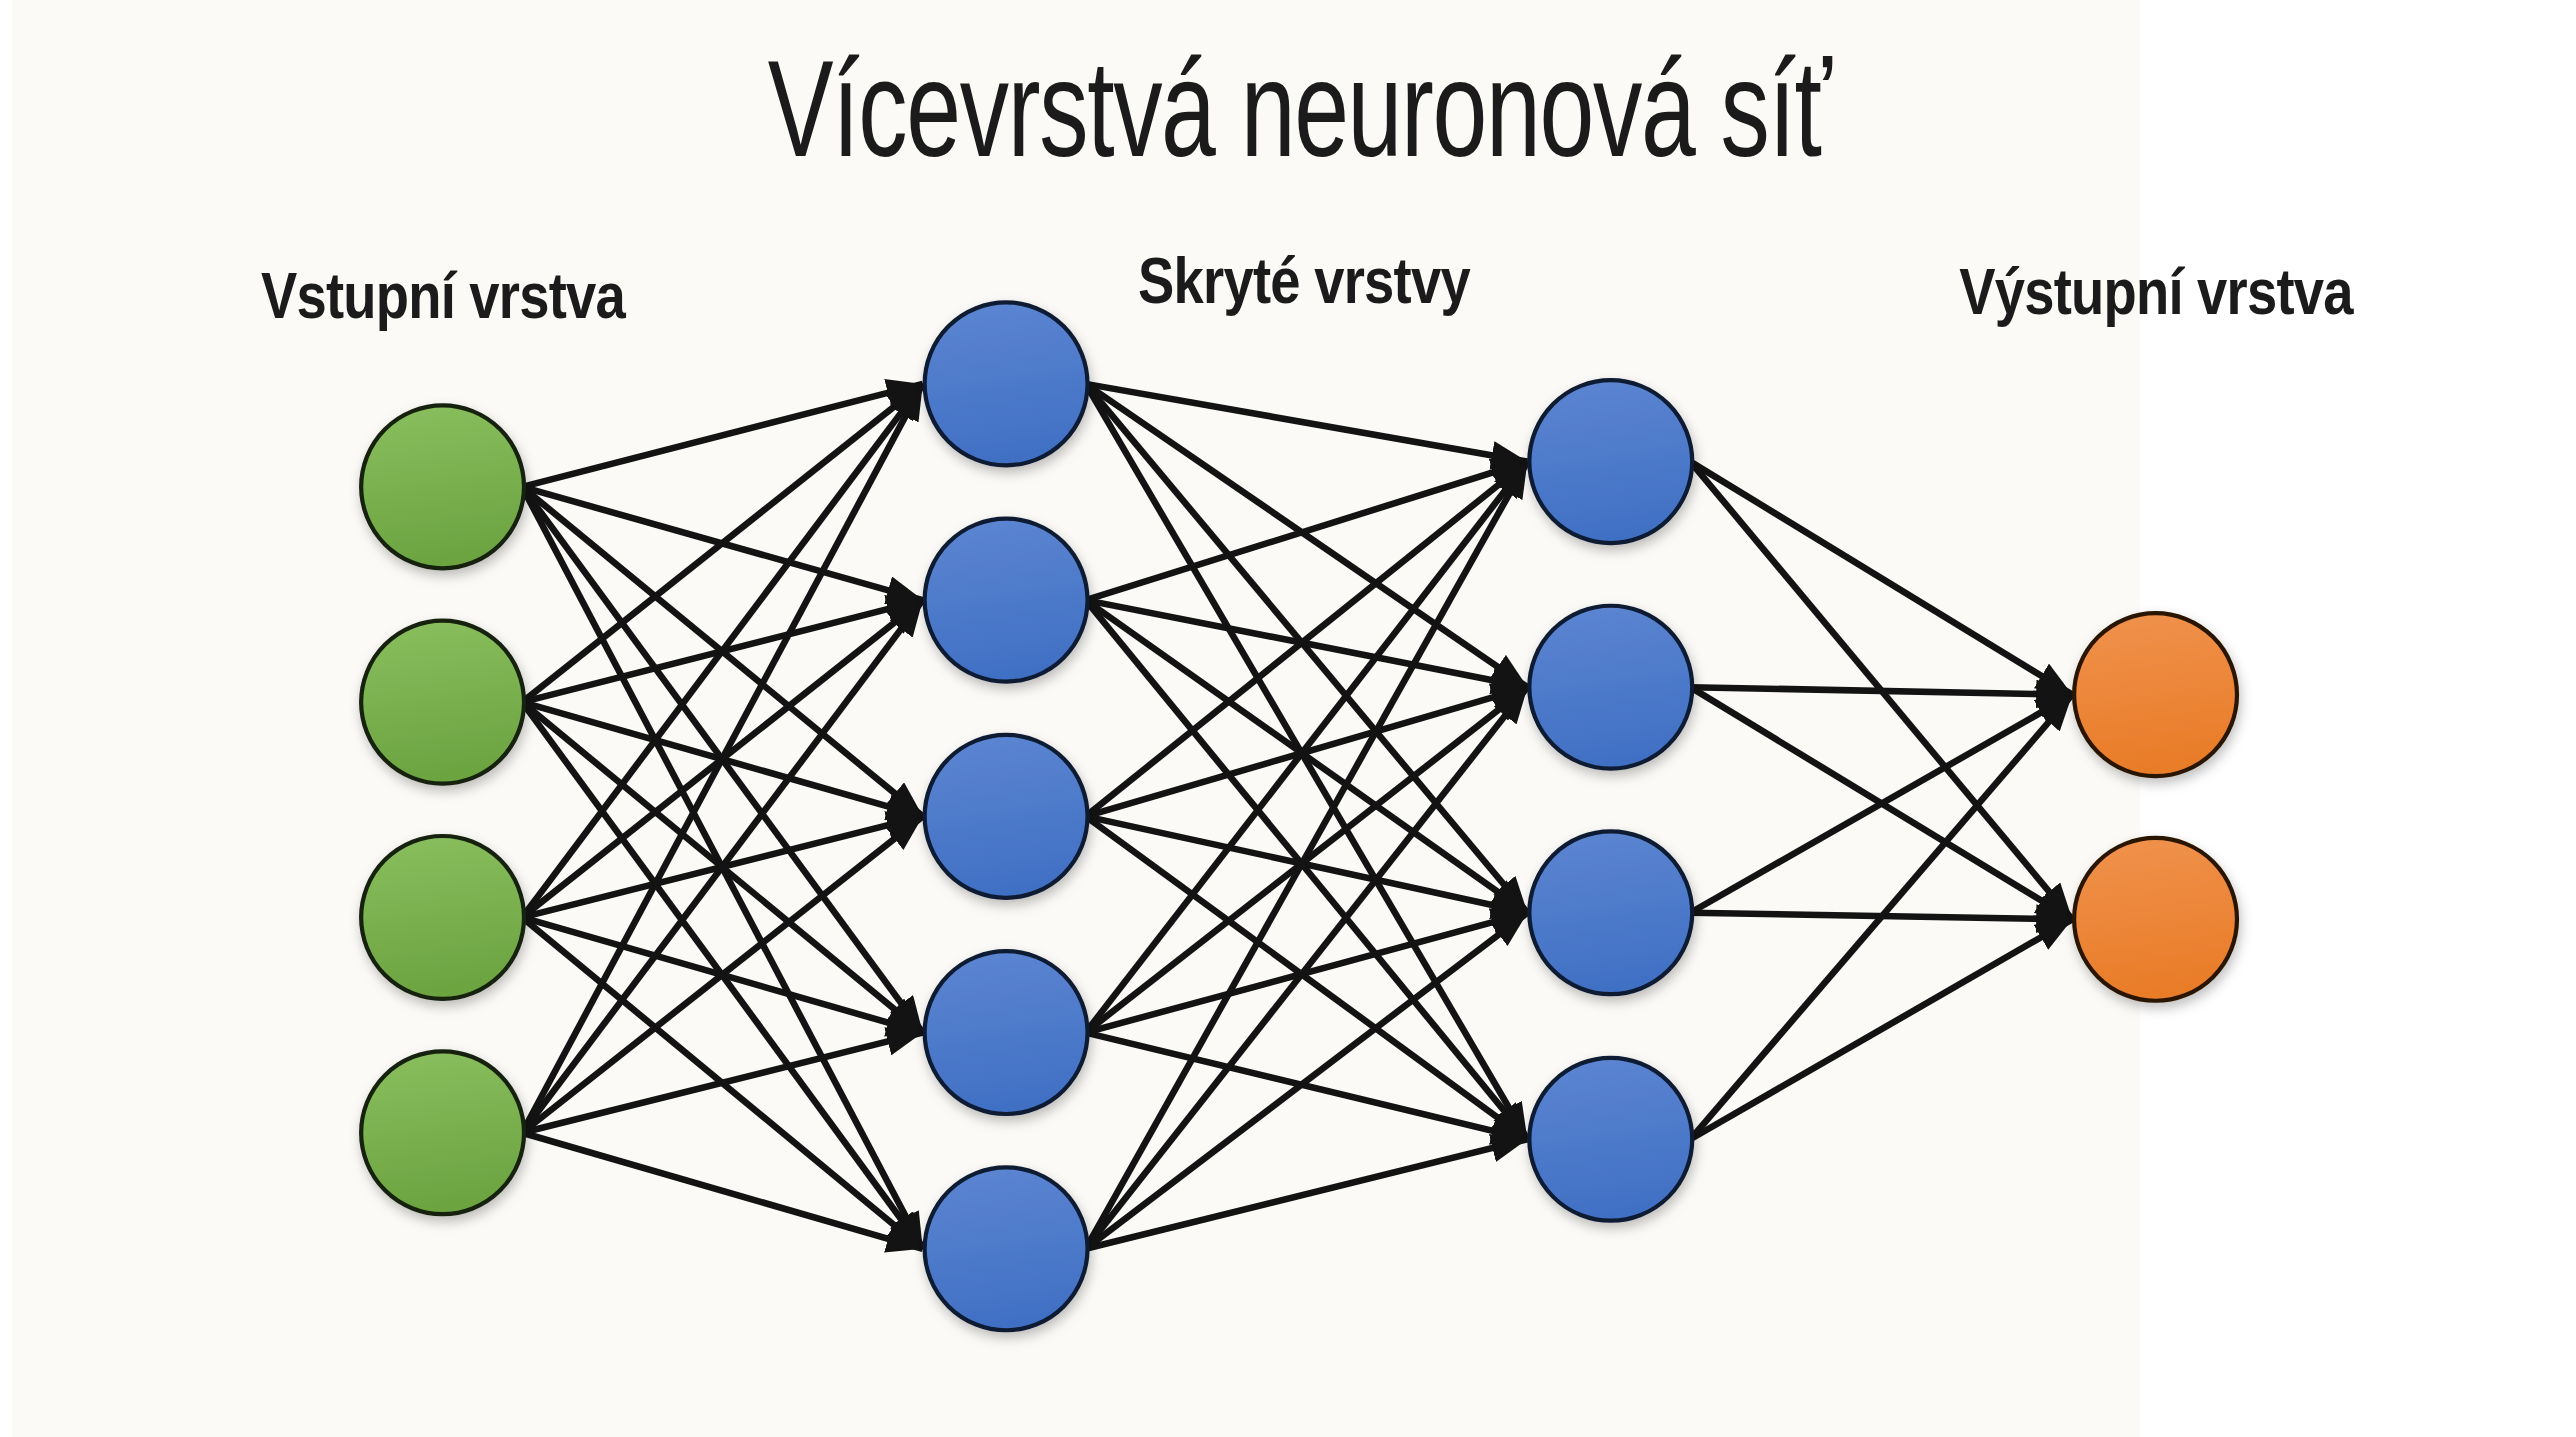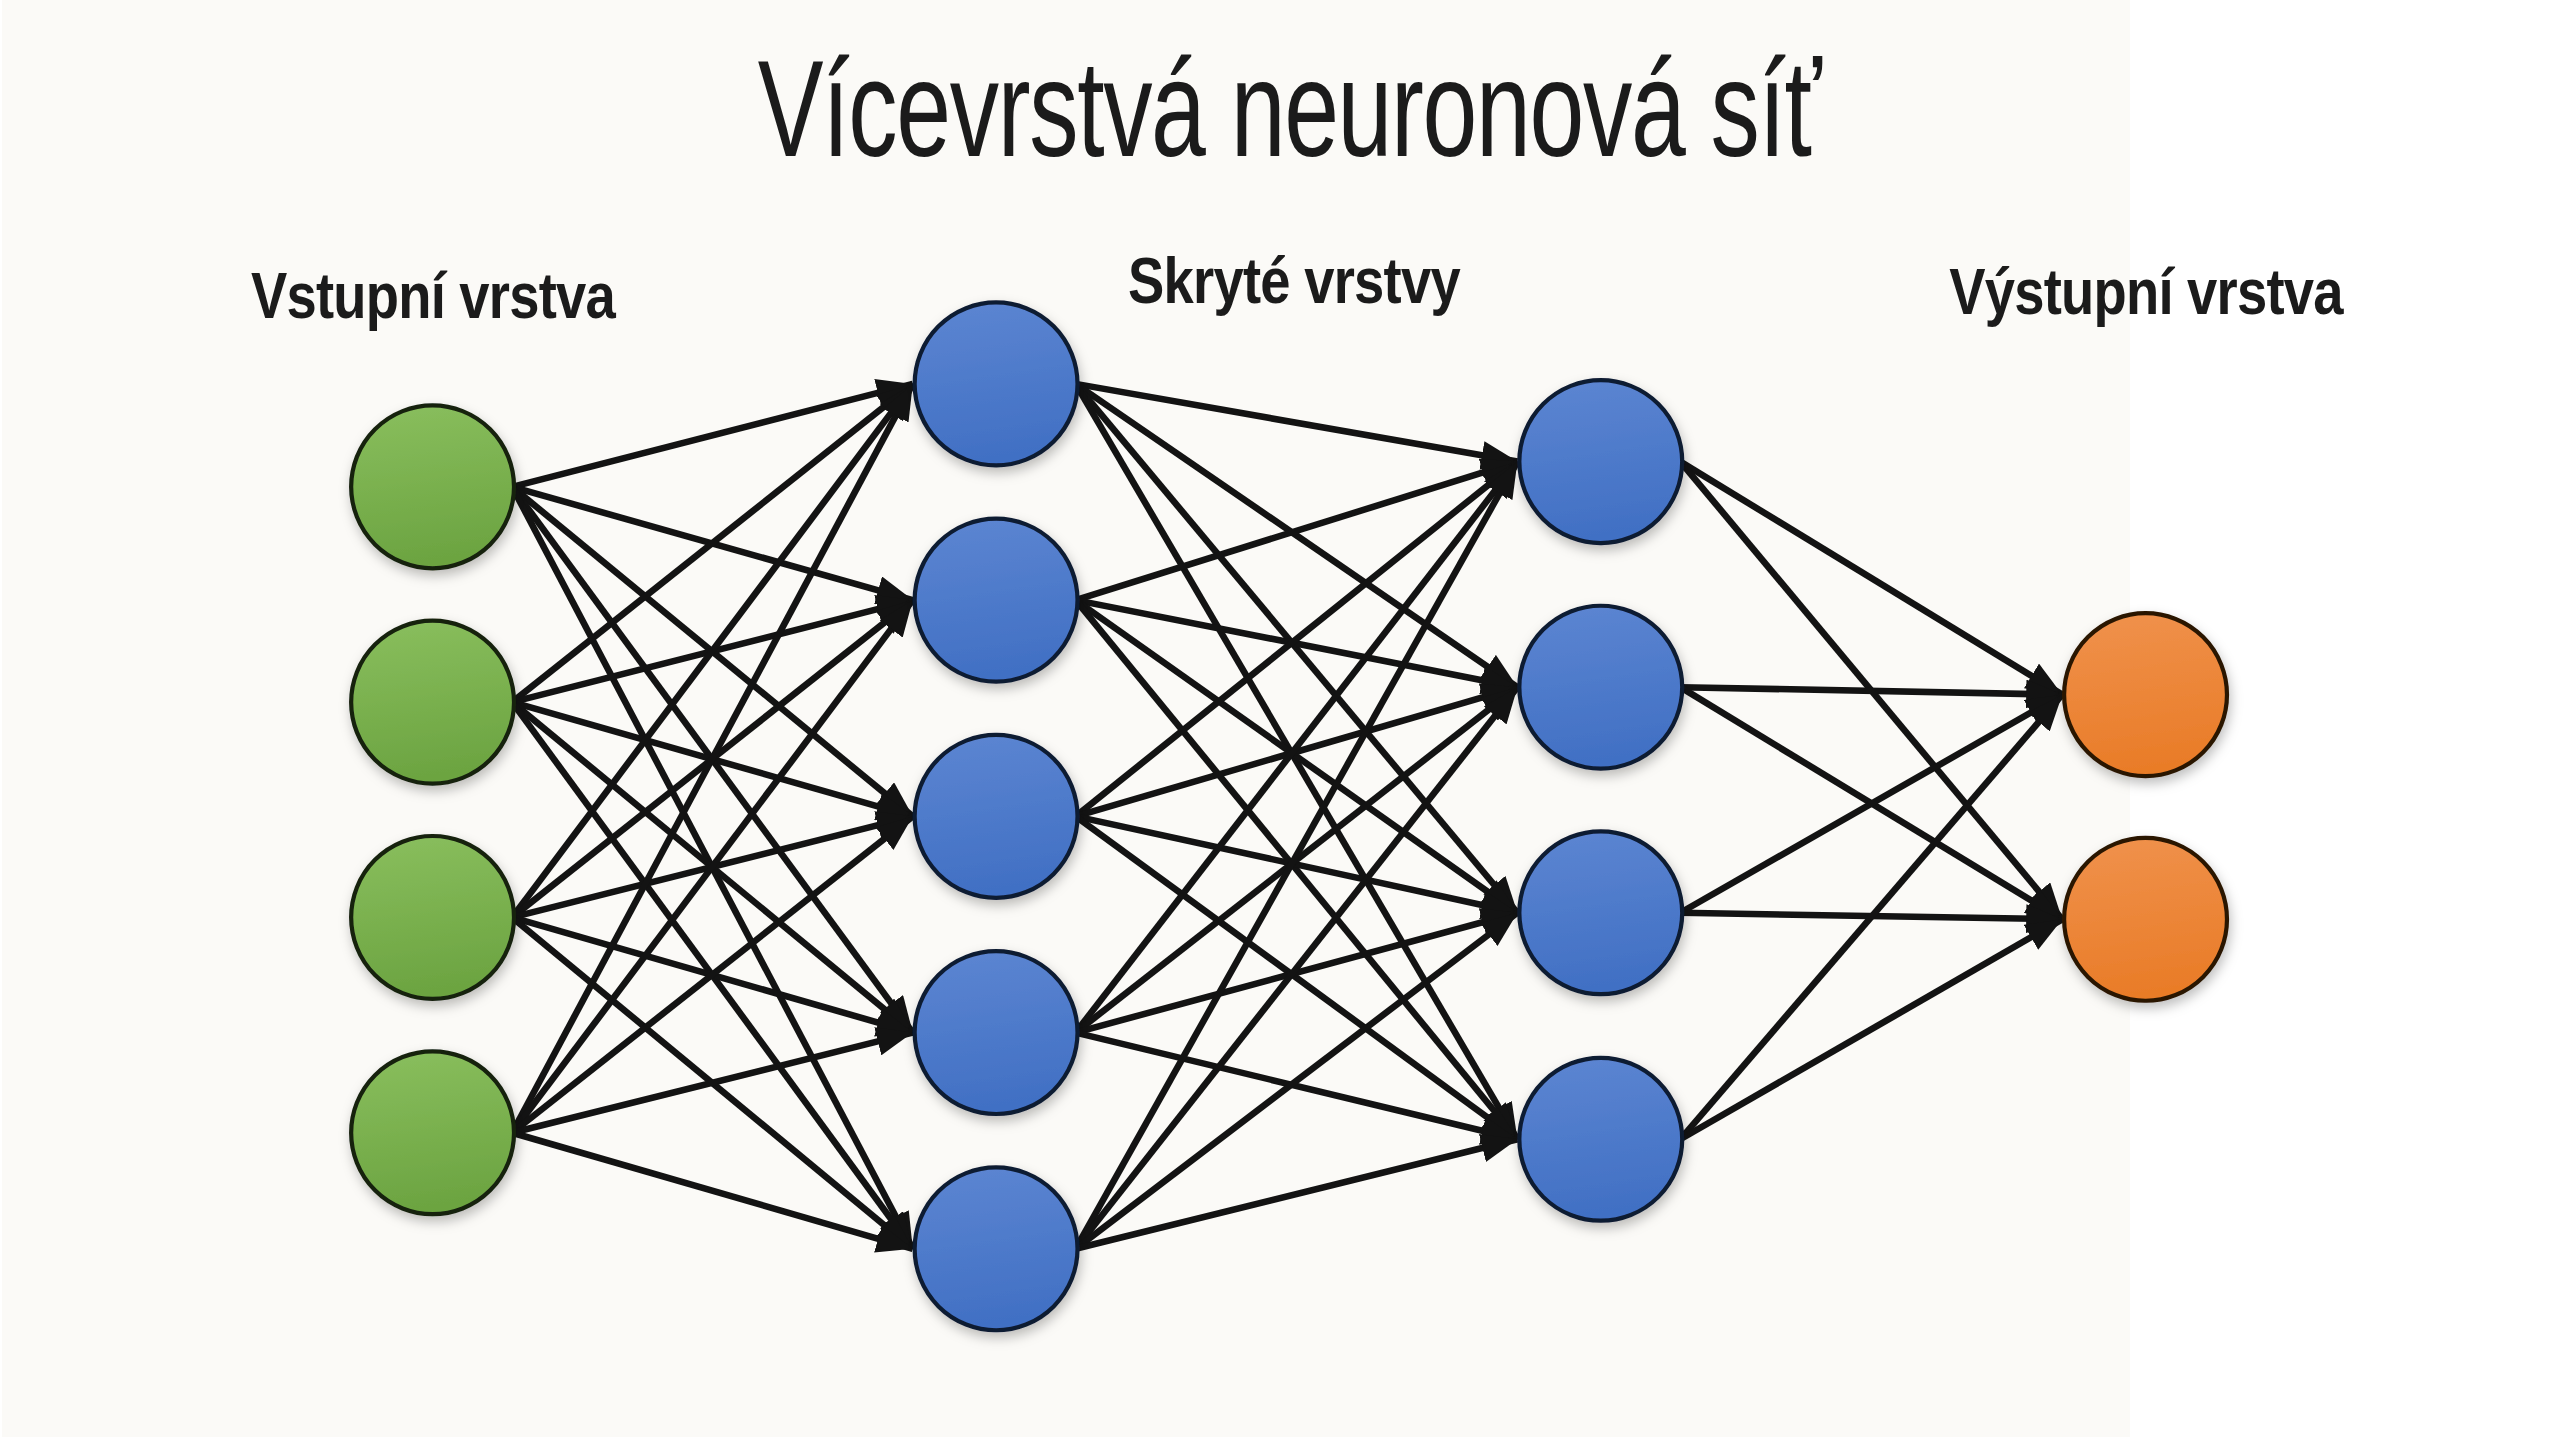--- a/index.html
+++ b/index.html
@@ -5,21 +5,21 @@
   html, body {
     margin: 0;
     padding: 0;
     width: 2576px;
     height: 1438px;
     overflow: hidden;
     font-family: "Liberation Sans", sans-serif;
   }
   .stage {
     position: absolute;
-    left: 2px; top: 0;
+    left: 12px; top: 0;
     width: 2128px;
     height: 1438px;
     background: #fbfaf7;
   }
   .stage svg {
     position: absolute;
     left: 0; top: 0;
     width: 2576px;
     height: 1438px;
     display: block;

